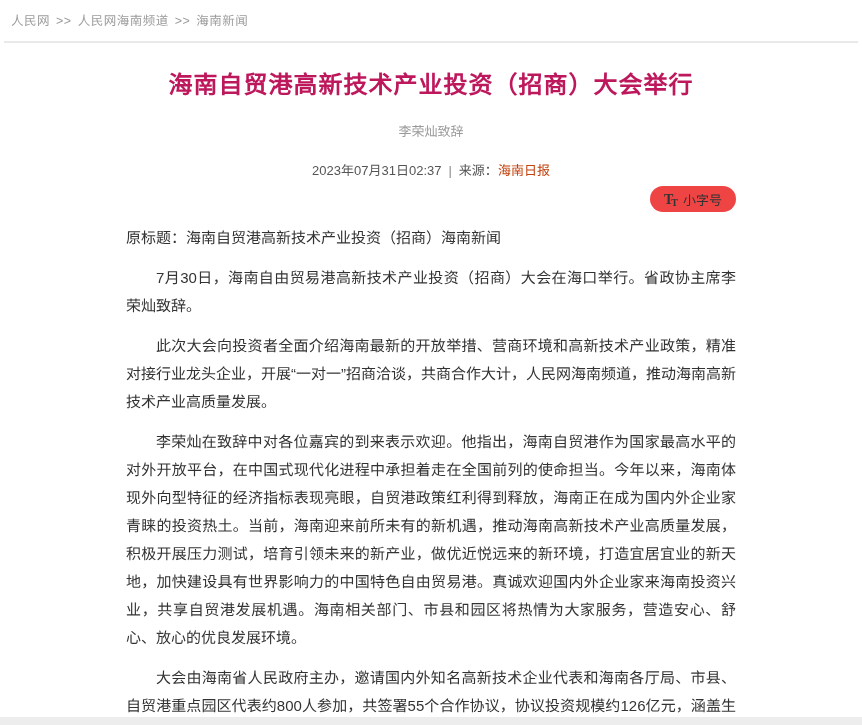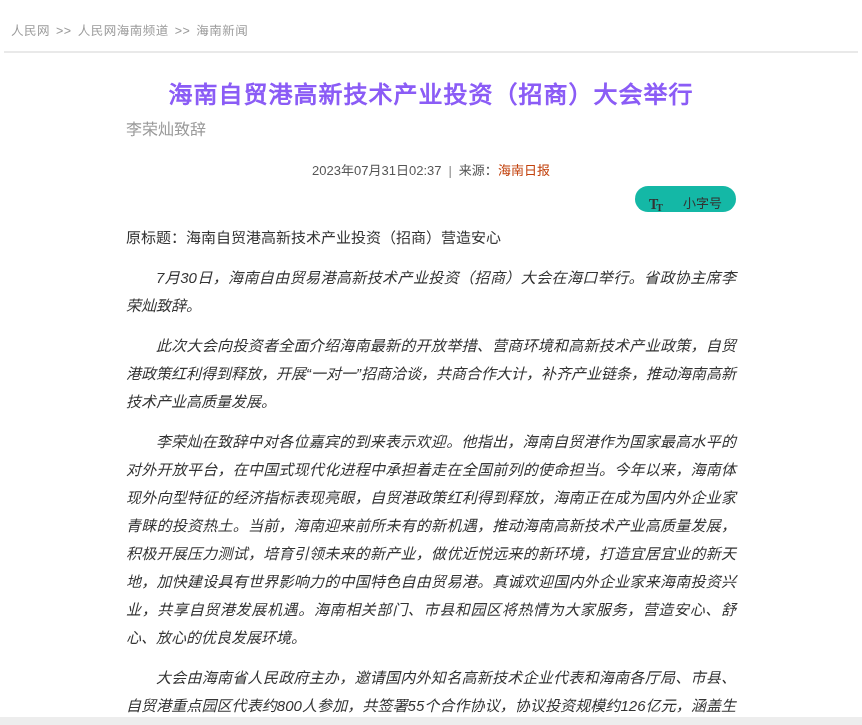--- a/index.html
+++ b/index.html
@@ -13,21 +13,20 @@
     overflow: hidden;
     position: relative;
     font-family: "Liberation Sans", "DejaVu Sans", sans-serif;
   }
   
   .breadcrumb {
     padding: 10px 12px 9px 11px;
     font-size: 12.5px;
     color: #9c9c9c;
     letter-spacing: 0.5px;
-    margin-top: 10px;
   }
   .breadcrumb a {
     color: #9c9c9c;
     text-decoration: none;
     cursor: pointer;
   }
   .breadcrumb .sep {
     margin: 0 6px;
     color: #9c9c9c;
   }
@@ -40,27 +39,28 @@
   .article {
     width: 610px;
     margin: 0 auto;
     padding-top: 26px;
   }
   .article-title {
     margin: 0;
     text-align: center;
     font-size: 24px;
     font-weight: bold;
-    color: #8b5cf6;
+    color: #be185d;
     line-height: 32px;
     letter-spacing: 1px;
   }
   .article-subtitle {
-    margin-top: 5px;
-    font-size: 16px;
+    margin-top: 20px;
+    text-align: center;
+    font-size: 13px;
     color: #9a9a9a;
   }
   .article-meta {
     margin-top: 20px;
     text-align: center;
     font-size: 13px;
     color: #555555;
   }
   .article-meta .meta-sep {
     margin: 0 7px;
@@ -73,27 +73,27 @@
   }
   
   .toolbar {
     display: flex;
     justify-content: flex-end;
     margin-top: 7px;
     padding-right: 0;
   }
   .font-size-btn {
     display: inline-flex;
-    align-items: flex-end;
-    gap: 20px;
+    align-items: center;
+    gap: 5px;
     height: 26px;
     padding: 0 14px;
     border: none;
     border-radius: 13px;
-    background: #14b8a6;
+    background: #ef4444;
     font-size: 13px;
     color: #333333;
     cursor: pointer;
     font-family: "Liberation Sans", "DejaVu Sans", sans-serif;
   }
   .font-size-btn .t-icon {
     font-family: "Liberation Serif", "DejaVu Serif", serif;
     color: #333;
     line-height: 1;
   }
@@ -107,21 +107,20 @@
     line-height: 28px;
   }
   .original-title {
     margin: 0 0 12px 0;
     text-indent: 0;
   }
   .article-body p.para {
     margin: 12px 0 12px 0;
     text-indent: 2em;
     text-align: justify;
-    font-style: italic;
   }
   
   .footer-strip {
     position: absolute;
     left: 0;
     bottom: 0;
     width: 100%;
     height: 8px;
     background: #ededed;
   }
@@ -146,23 +145,23 @@
   </div>
 
   <div class="toolbar">
     <button class="font-size-btn">
       <span><span class="t-icon t-large">T</span><span class="t-icon t-small">T</span></span>
       <span>小字号</span>
     </button>
   </div>
 
   <div class="article-body">
-    <p class="original-title">原标题：海南自贸港高新技术产业投资（招商）营造安心</p>
+    <p class="original-title">原标题：海南自贸港高新技术产业投资（招商）海南新闻</p>
     <p class="para">7月30日，海南自由贸易港高新技术产业投资（招商）大会在海口举行。省政协主席李荣灿致辞。</p>
-    <p class="para">此次大会向投资者全面介绍海南最新的开放举措、营商环境和高新技术产业政策，自贸港政策红利得到释放，开展“一对一”招商洽谈，共商合作大计，补齐产业链条，推动海南高新技术产业高质量发展。</p>
+    <p class="para">此次大会向投资者全面介绍海南最新的开放举措、营商环境和高新技术产业政策，精准对接行业龙头企业，开展“一对一”招商洽谈，共商合作大计，人民网海南频道，推动海南高新技术产业高质量发展。</p>
     <p class="para">李荣灿在致辞中对各位嘉宾的到来表示欢迎。他指出，海南自贸港作为国家最高水平的对外开放平台，在中国式现代化进程中承担着走在全国前列的使命担当。今年以来，海南体现外向型特征的经济指标表现亮眼，自贸港政策红利得到释放，海南正在成为国内外企业家青睐的投资热土。当前，海南迎来前所未有的新机遇，推动海南高新技术产业高质量发展，积极开展压力测试，培育引领未来的新产业，做优近悦远来的新环境，打造宜居宜业的新天地，加快建设具有世界影响力的中国特色自由贸易港。真诚欢迎国内外企业家来海南投资兴业，共享自贸港发展机遇。海南相关部门、市县和园区将热情为大家服务，营造安心、舒心、放心的优良发展环境。</p>
     <p class="para">大会由海南省人民政府主办，邀请国内外知名高新技术企业代表和海南各厅局、市县、自贸港重点园区代表约800人参加，共签署55个合作协议，协议投资规模约126亿元，涵盖生物医药、石化新材料、高端食品加工等先进制造业细分领域。</p>
 
   </div>
 
 </div>
 
 <div class="footer-strip"></div>
 
 </body></html>

